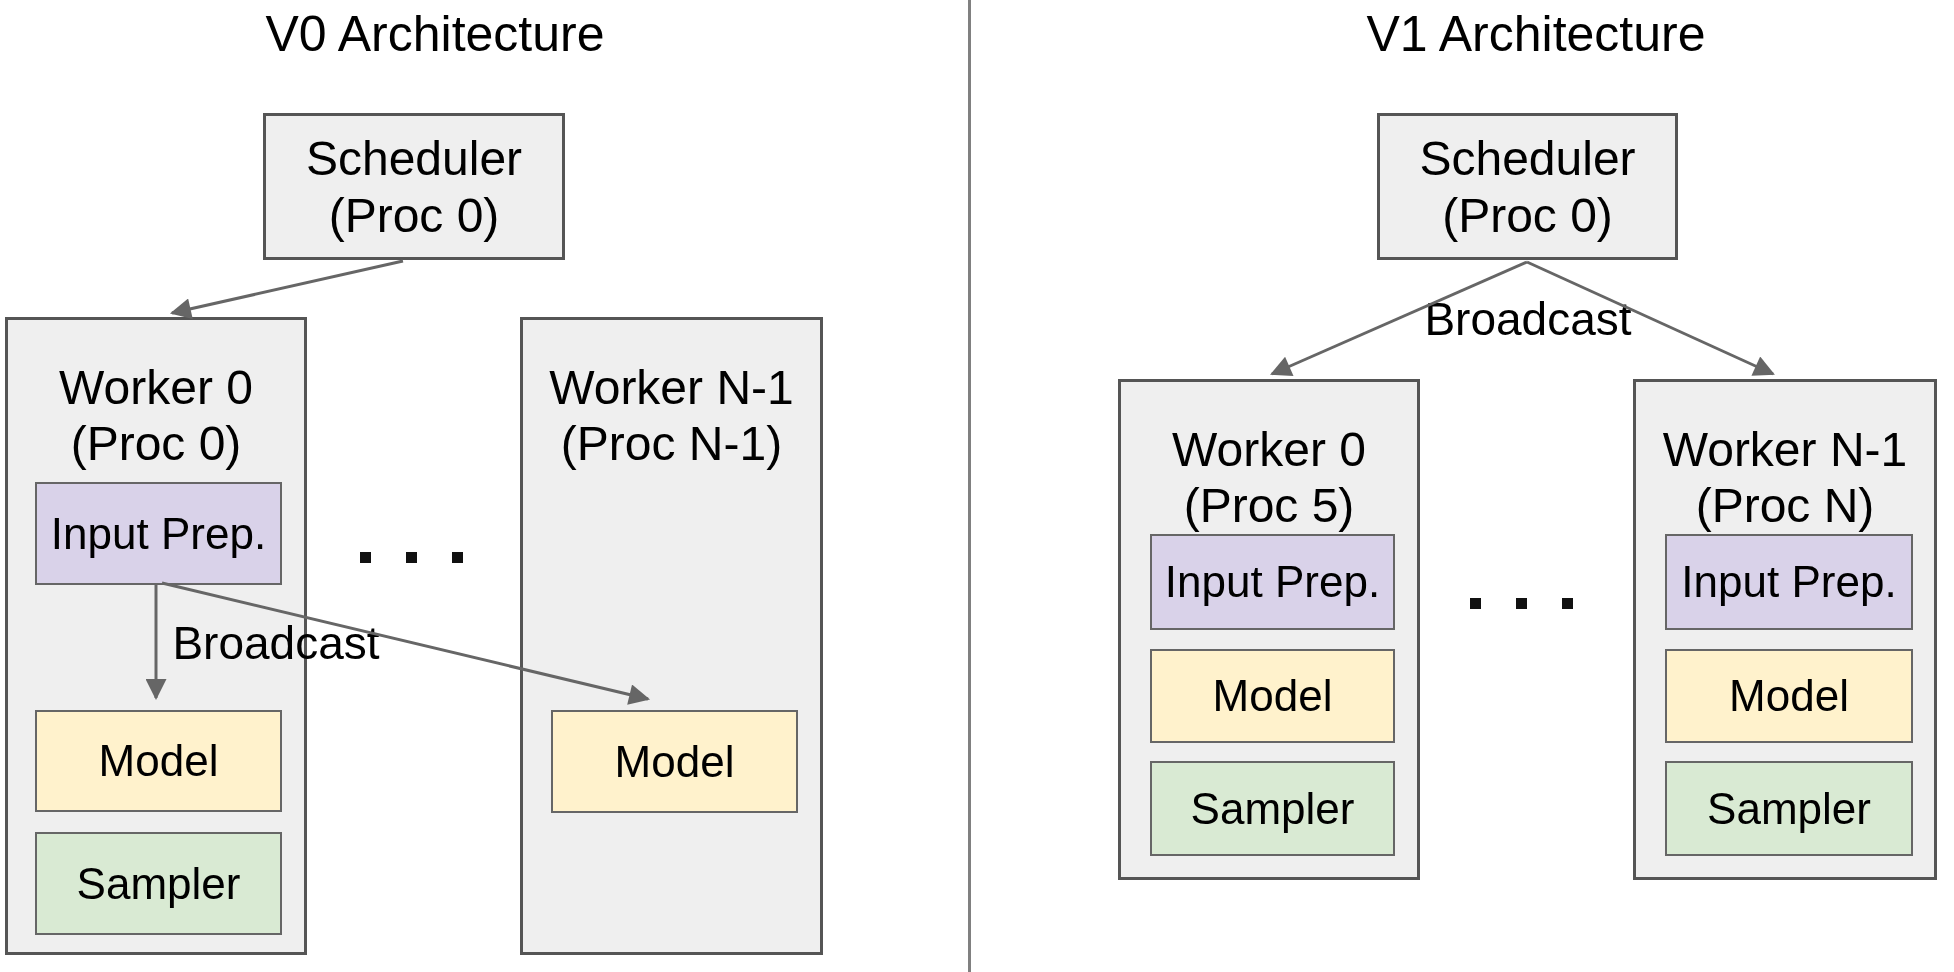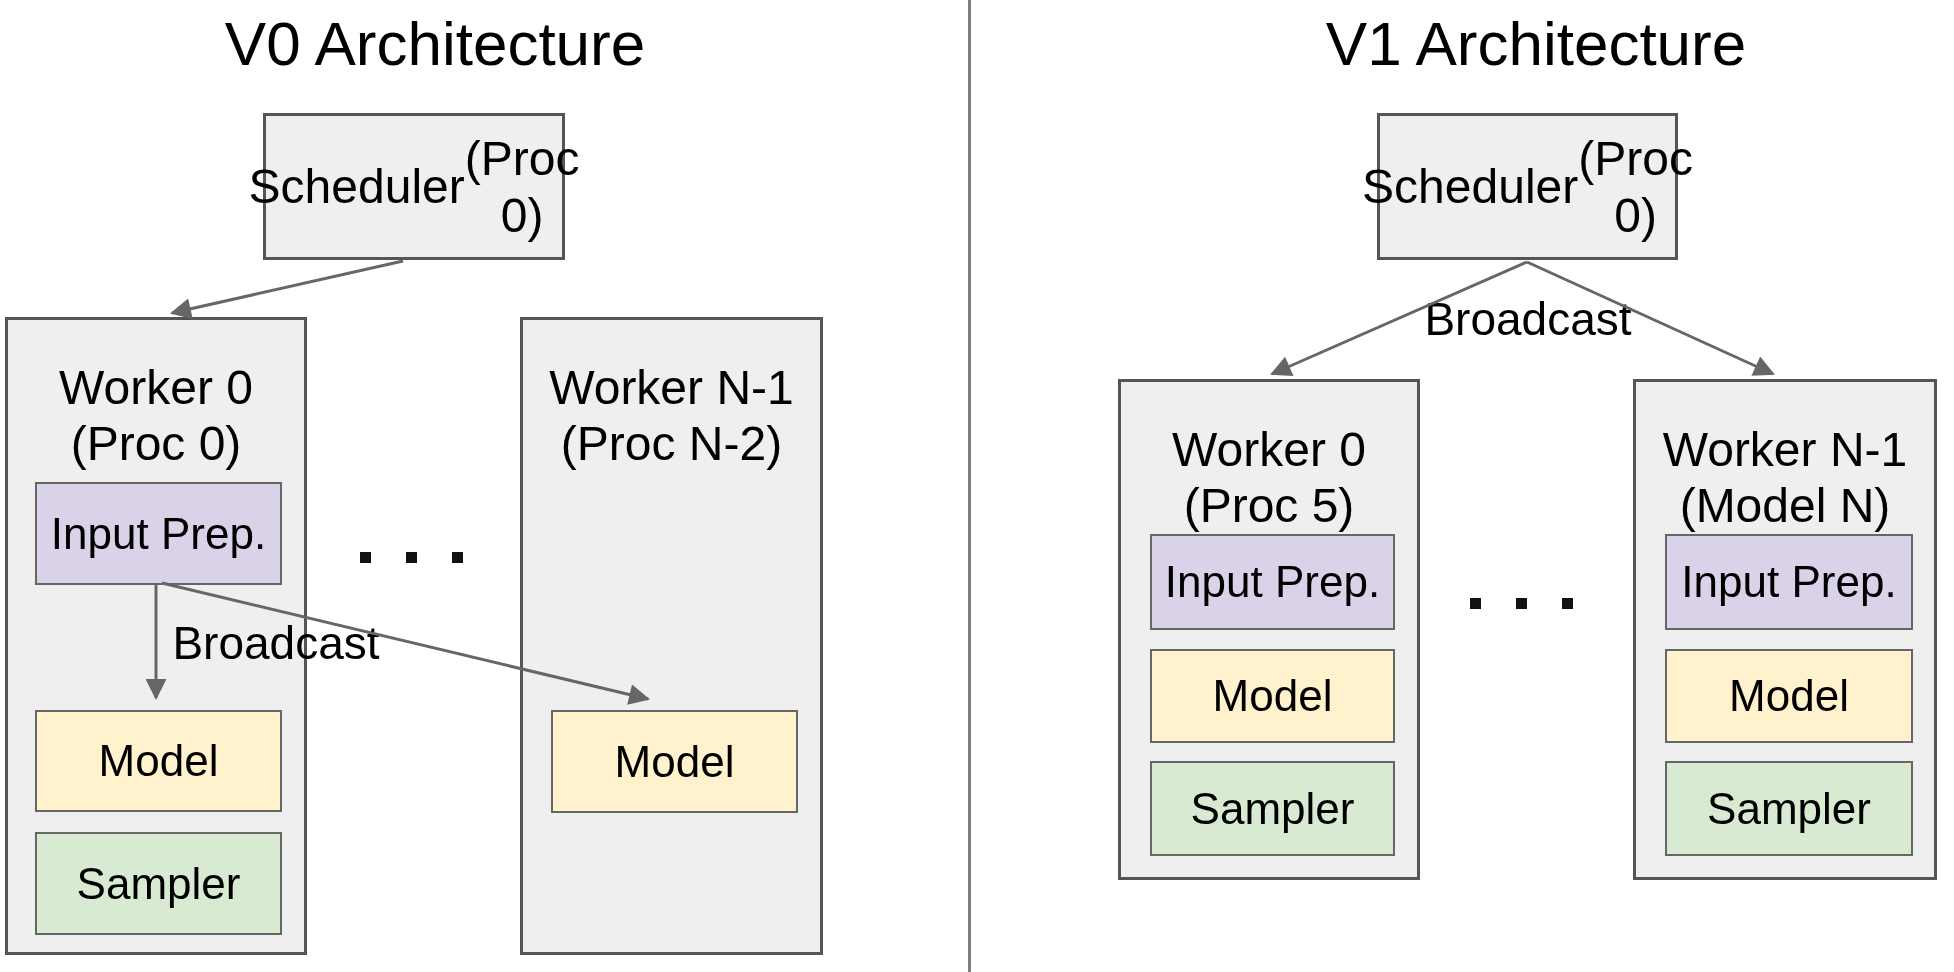--- a/index.html
+++ b/index.html
@@ -11,26 +11,26 @@
     --green:#d9ead3;
     --arrow:#666666;
     --divider:#808080;
     --text:#000000;
   }
   *{margin:0;padding:0;box-sizing:border-box;}
   html,body{background:#ffffff;}
   body{font-family:"Liberation Sans","DejaVu Sans",sans-serif;color:var(--text);}
   .canvas{position:relative;width:1954px;height:972px;background:#ffffff;overflow:hidden;}
 
-  .title{position:absolute;top:10px;width:600px;text-align:center;font-size:62px;line-height:68px;font-weight:400;color:var(--text);}
+  .title{position:absolute;top:0;width:600px;text-align:center;font-size:50px;line-height:68px;font-weight:400;color:var(--text);}
   .v0-title{left:135px;}
   .v1-title{left:1236px;}
 
   .box{position:absolute;background:var(--fill-gray);border:3px solid var(--border-outer);}
-  .scheduler{display:flex;flex-direction:row;justify-content:center;align-items:center;font-size:48px;line-height:57px;text-align:center;}
+  .scheduler{display:flex;flex-direction:column;justify-content:center;align-items:center;font-size:48px;line-height:57px;text-align:center;}
   .v0-scheduler{left:263px;top:113px;width:302px;height:147px;}
   .v1-scheduler{left:1377px;top:113px;width:301px;height:147px;}
 
   .worker{position:absolute;background:var(--fill-gray);border:3px solid var(--border-outer);}
   .v0-worker0{left:5px;top:317px;width:302px;height:638px;}
   .v0-workerN{left:520px;top:317px;width:303px;height:638px;}
   .v1-worker0{left:1118px;top:379px;width:302px;height:501px;}
   .v1-workerN{left:1633px;top:379px;width:304px;height:501px;}
 
   .worker-label{padding-top:40px;text-align:center;font-size:48px;line-height:56px;}
@@ -87,21 +87,21 @@
       <div>(Proc 0)</div>
     </div>
     <div class="inner prep">Input Prep.</div>
     <div class="inner model">Model</div>
     <div class="inner sampler">Sampler</div>
   </div>
 
   <div class="worker v0-workerN">
     <div class="worker-label">
       <div>Worker N-1</div>
-      <div>(Proc N-2)</div>
+      <div>(Proc N-1)</div>
     </div>
     <div class="inner model">Model</div>
   </div>
 
   <div class="dots v0-dots">
     <span class="dot"></span>
     <span class="dot"></span>
     <span class="dot"></span>
   </div>
 
@@ -122,21 +122,21 @@
       <div>(Proc 5)</div>
     </div>
     <div class="inner prep">Input Prep.</div>
     <div class="inner model">Model</div>
     <div class="inner sampler">Sampler</div>
   </div>
 
   <div class="worker v1-workerN">
     <div class="worker-label">
       <div>Worker N-1</div>
-      <div>(Model N)</div>
+      <div>(Proc N)</div>
     </div>
     <div class="inner prep">Input Prep.</div>
     <div class="inner model">Model</div>
     <div class="inner sampler">Sampler</div>
   </div>
 
   <div class="dots v1-dots">
     <span class="dot"></span>
     <span class="dot"></span>
     <span class="dot"></span>

